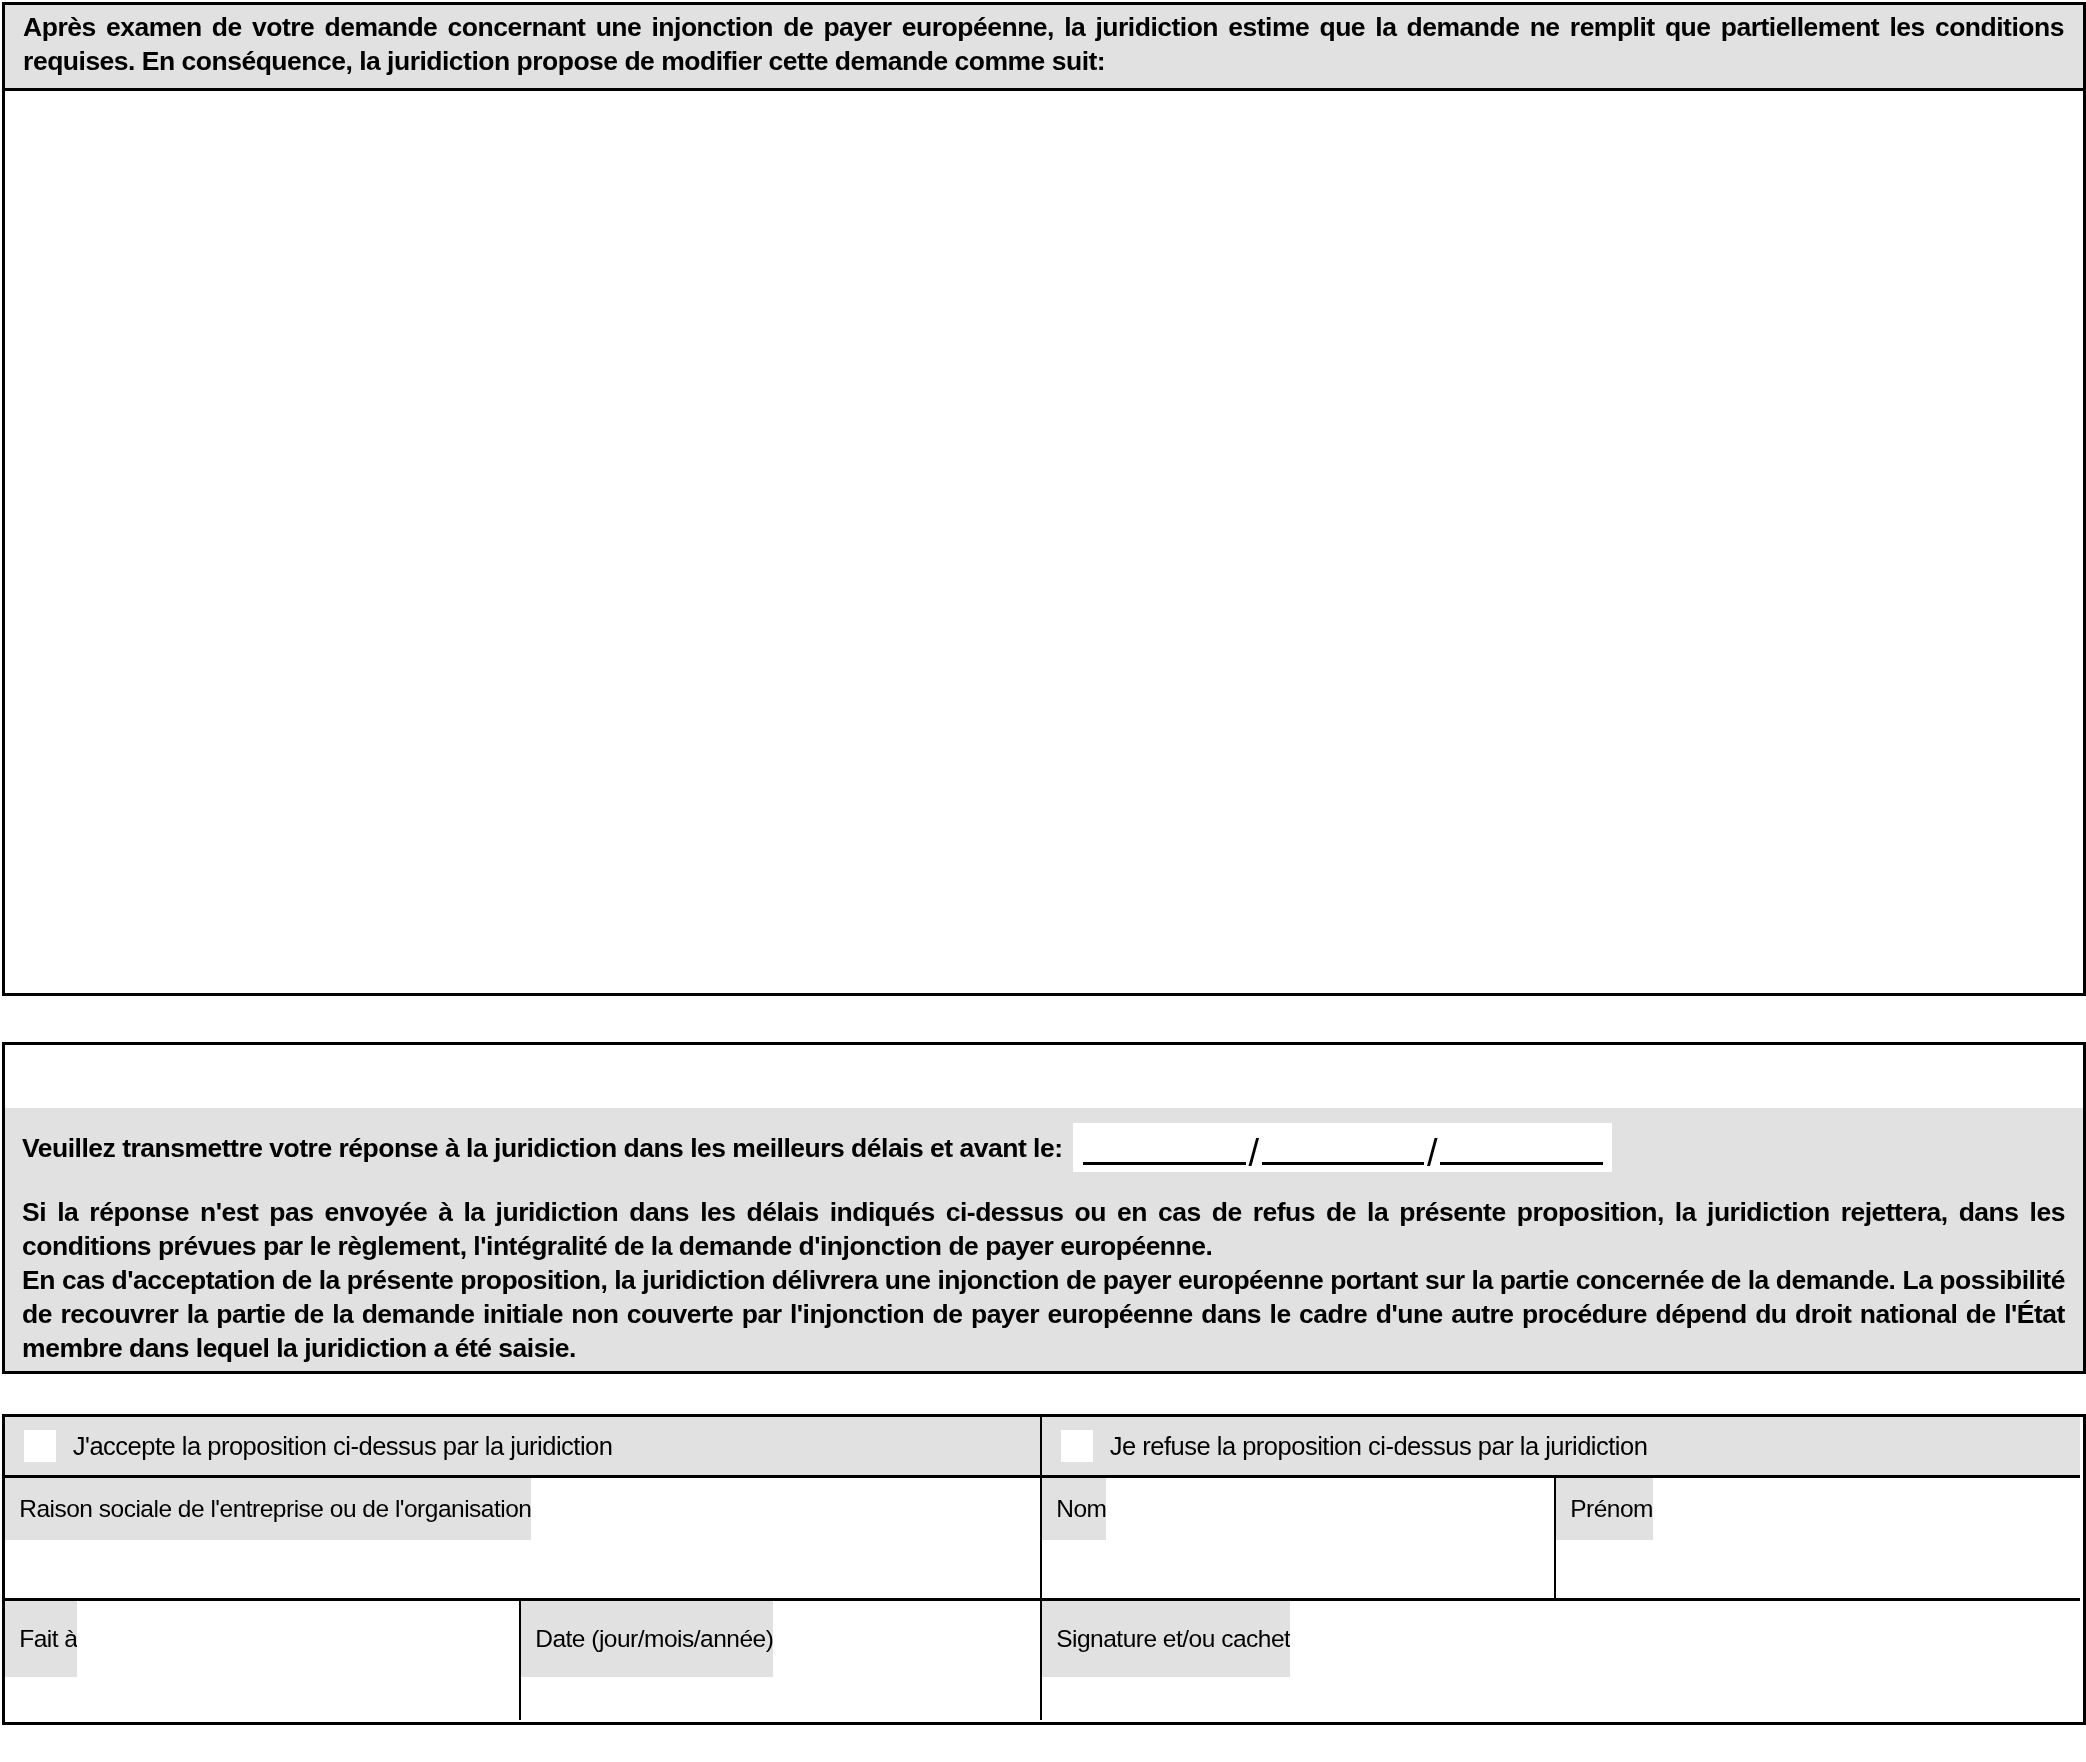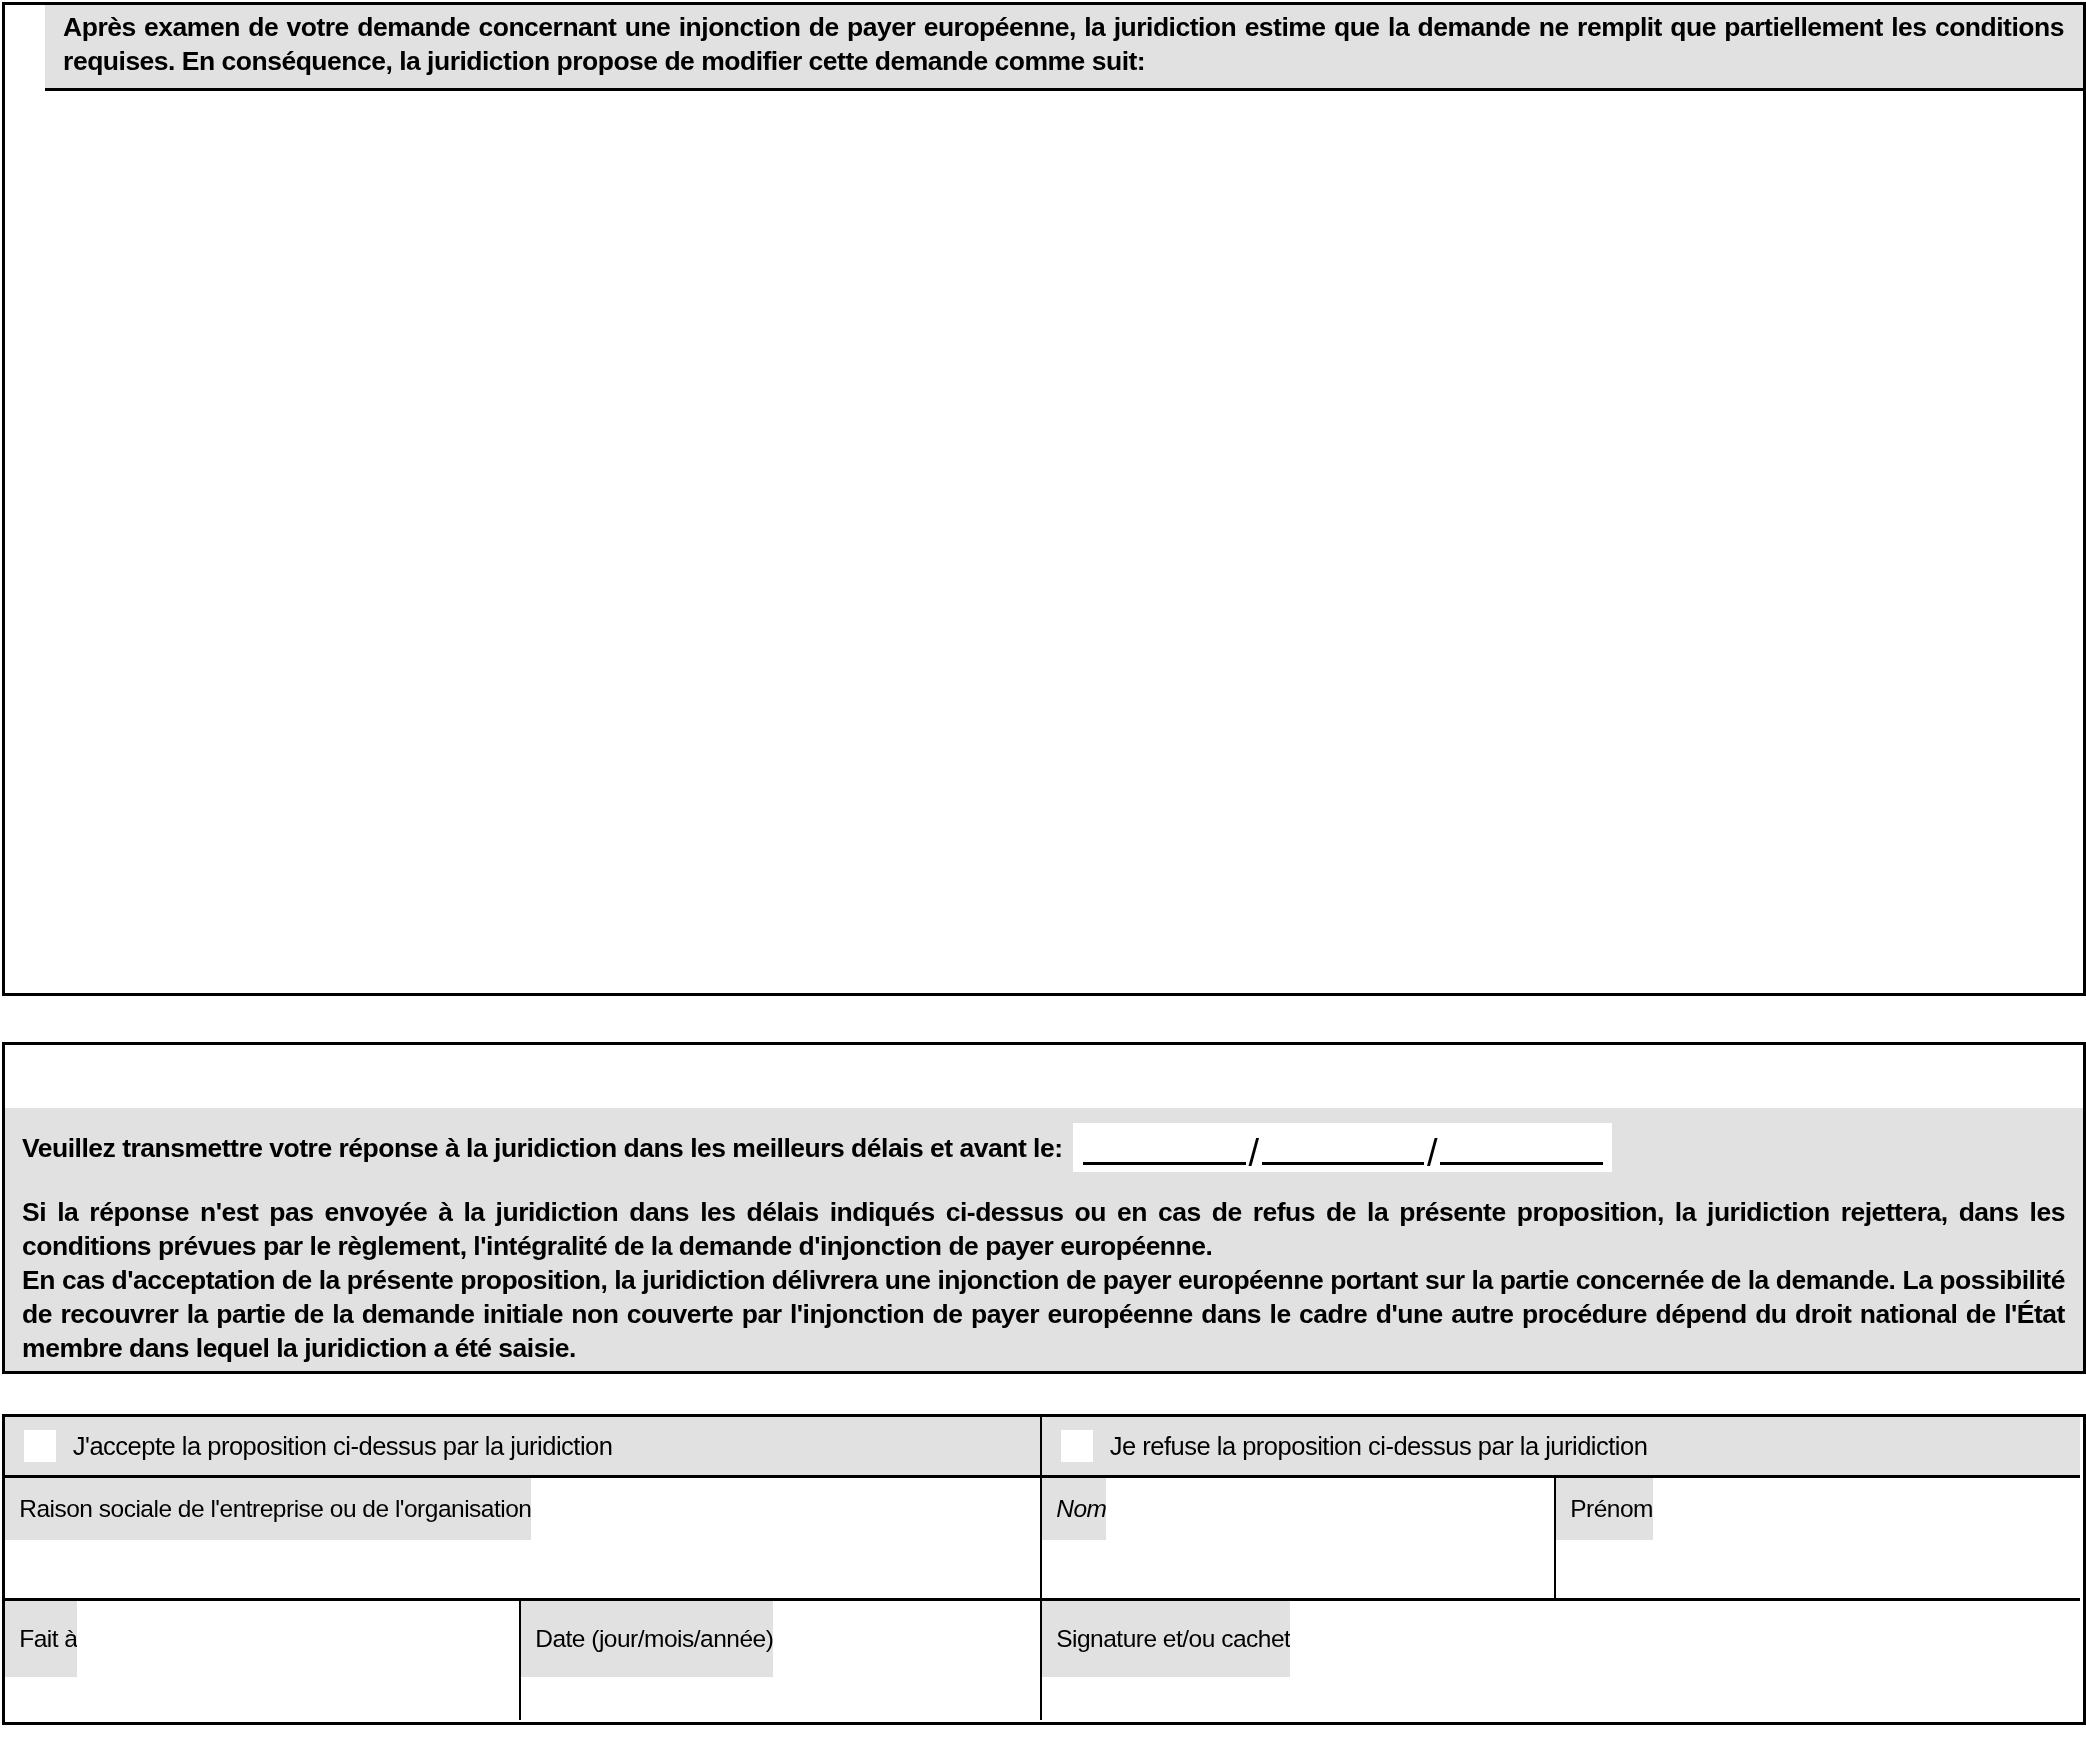--- a/index.html
+++ b/index.html
@@ -19,21 +19,21 @@
     left: 1.5px;
     width: 2084px;
     border: 3.9px solid #000;
     box-sizing: border-box;
     background: #fff;
     display: flex;
     flex-direction: column;
   }
 
   
-  .box1 { top: 1.5px; height: 994px; padding-left: 40px; }
+  .box1 { top: 1.5px; height: 994px; }
   .box1-header {
     background: #e1e1e1;
     border-bottom: 3.4px solid #000;
     padding: 5.9px 18.6px 9.8px 18.6px;
     font-size: 26.5px;
     font-weight: 700;
     line-height: 34px;
     letter-spacing: -0.5px;
     text-align: justify;
   }
@@ -92,21 +92,21 @@
     background: #fff;
     display: grid;
     grid-template-columns: 516px 521px 514px 524px;
     grid-template-rows: 61px 123px 119px;
   }
   .cell { box-sizing: border-box; background: #fff; overflow: hidden; }
   .span12 { grid-column: 1 / 3; }
   .span34 { grid-column: 3 / 5; }
   .col1 { grid-column: 1 / 2; }
   .col2 { grid-column: 2 / 3; }
-  .col3 { grid-column: 3 / 4; font-style: italic; }
+  .col3 { grid-column: 3 / 4; }
   .col4 { grid-column: 4 / 5; }
   .bR { border-right: 2.5px solid #000; }
   .bB { border-bottom: 3.4px solid #000; }
 
   .cb-cell {
     background: #e1e1e1;
     display: flex;
     align-items: center;
   }
   .checkbox {

